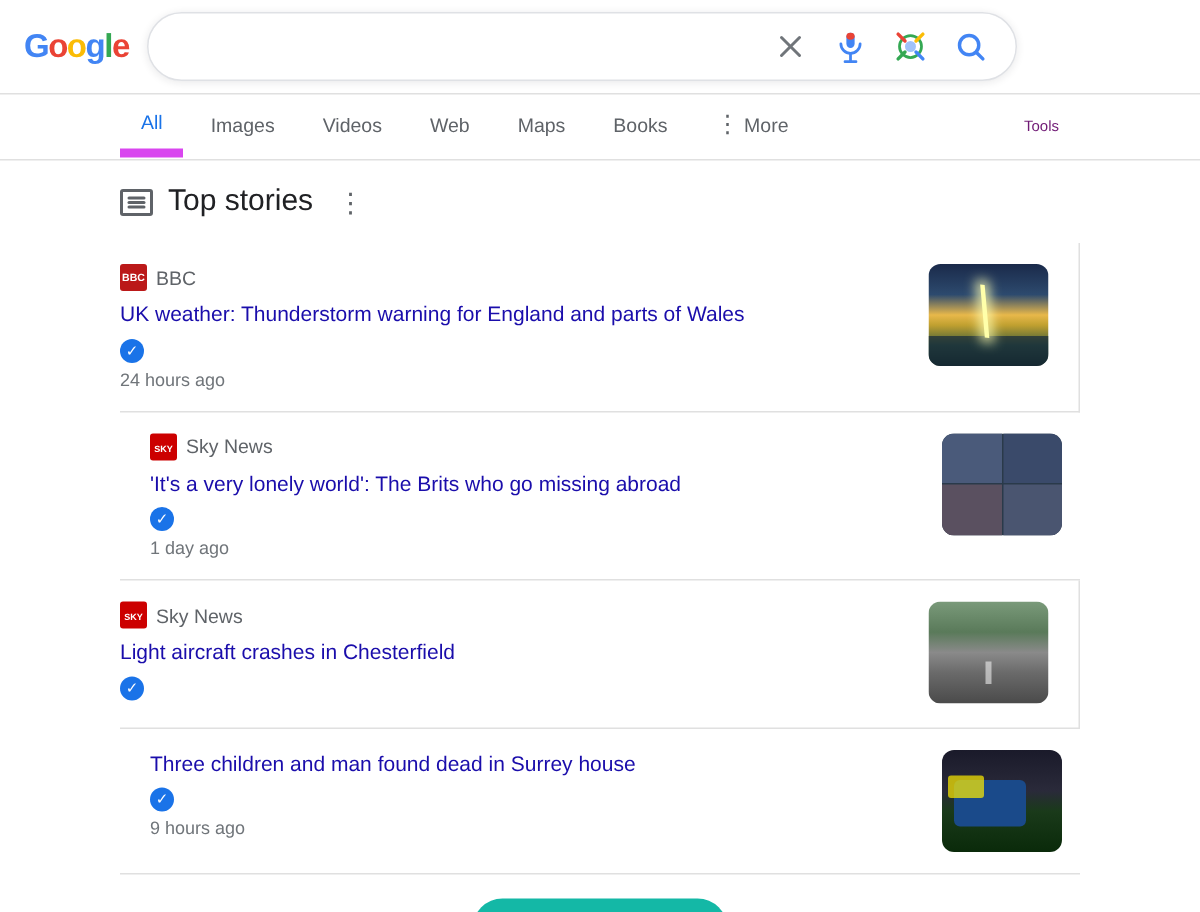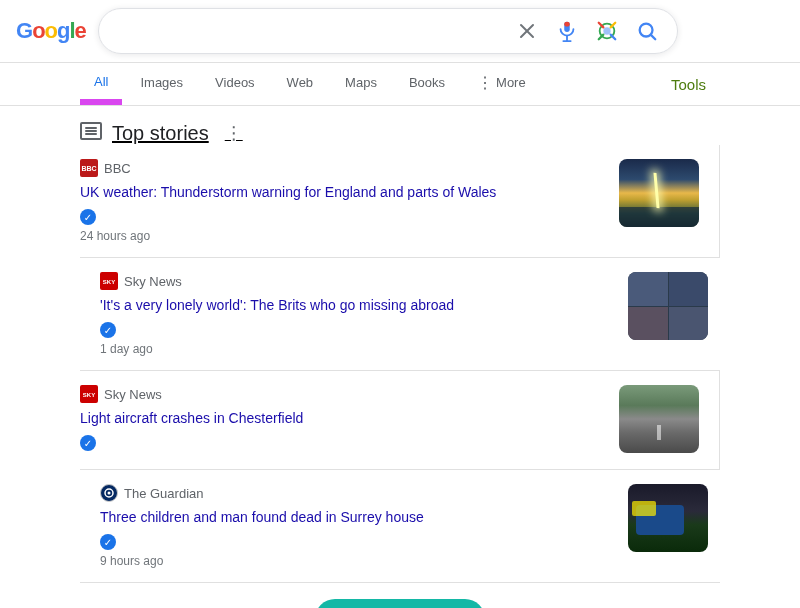--- a/index.html
+++ b/index.html
@@ -81,36 +81,37 @@
       align-items: center;
       gap: 4px;
     }
     .nav-tab.active {
       color: #1a73e8;
       border-bottom: 6px solid #d946ef;
       font-weight: 500;
     }
     .tools-tab {
       margin-left: auto;
-      color: #4d7c0f;
-      font-size: 15px;
+      color: #701a75;
+      font-size: 10px;
       cursor: pointer;
       padding: 10px 14px;
     }
 
     
     .main-content {
       padding: 16px 80px;
     }
 
     
     .section-header {
       display: flex;
+      align-items: center;
       gap: 10px;
-      text-decoration: underline;
+      margin-bottom: 16px;
     }
     .section-icon {
       width: 22px;
       height: 18px;
       border: 2px solid #5f6368;
       border-radius: 2px;
       display: flex;
       flex-direction: column;
       justify-content: space-evenly;
       padding: 2px 3px;
@@ -473,30 +474,20 @@
           <span class="checkmark">✓</span>
         </div>
       </div>
       <div class="news-thumbnail">
         <div class="thumb-road"></div>
       </div>
     </div>
 
     <div class="news-card">
       <div class="news-content">
-        <div class="news-source">
-          <div class="source-favicon guardian-favicon" style="width:18px;height:18px;border-radius:50%;background:#052962;display:flex;align-items:center;justify-content:center;">
-            <svg width="14" height="14" viewBox="0 0 14 14">
-              <circle cx="7" cy="7" r="7" fill="#052962"></circle>
-              <circle cx="7" cy="7" r="4" fill="none" stroke="white" stroke-width="1.5"></circle>
-              <circle cx="7" cy="7" r="1.5" fill="white"></circle>
-            </svg>
-          </div>
-          <span class="source-name">The Guardian</span>
-        </div>
         <div class="news-headline">Three children and man found dead in Surrey house</div>
         <div class="news-verified">
           <span class="checkmark">✓</span>
         </div>
         <div class="news-time">9 hours ago</div>
       </div>
       <div class="news-thumbnail">
         <div class="thumb-police"></div>
       </div>
     </div>

